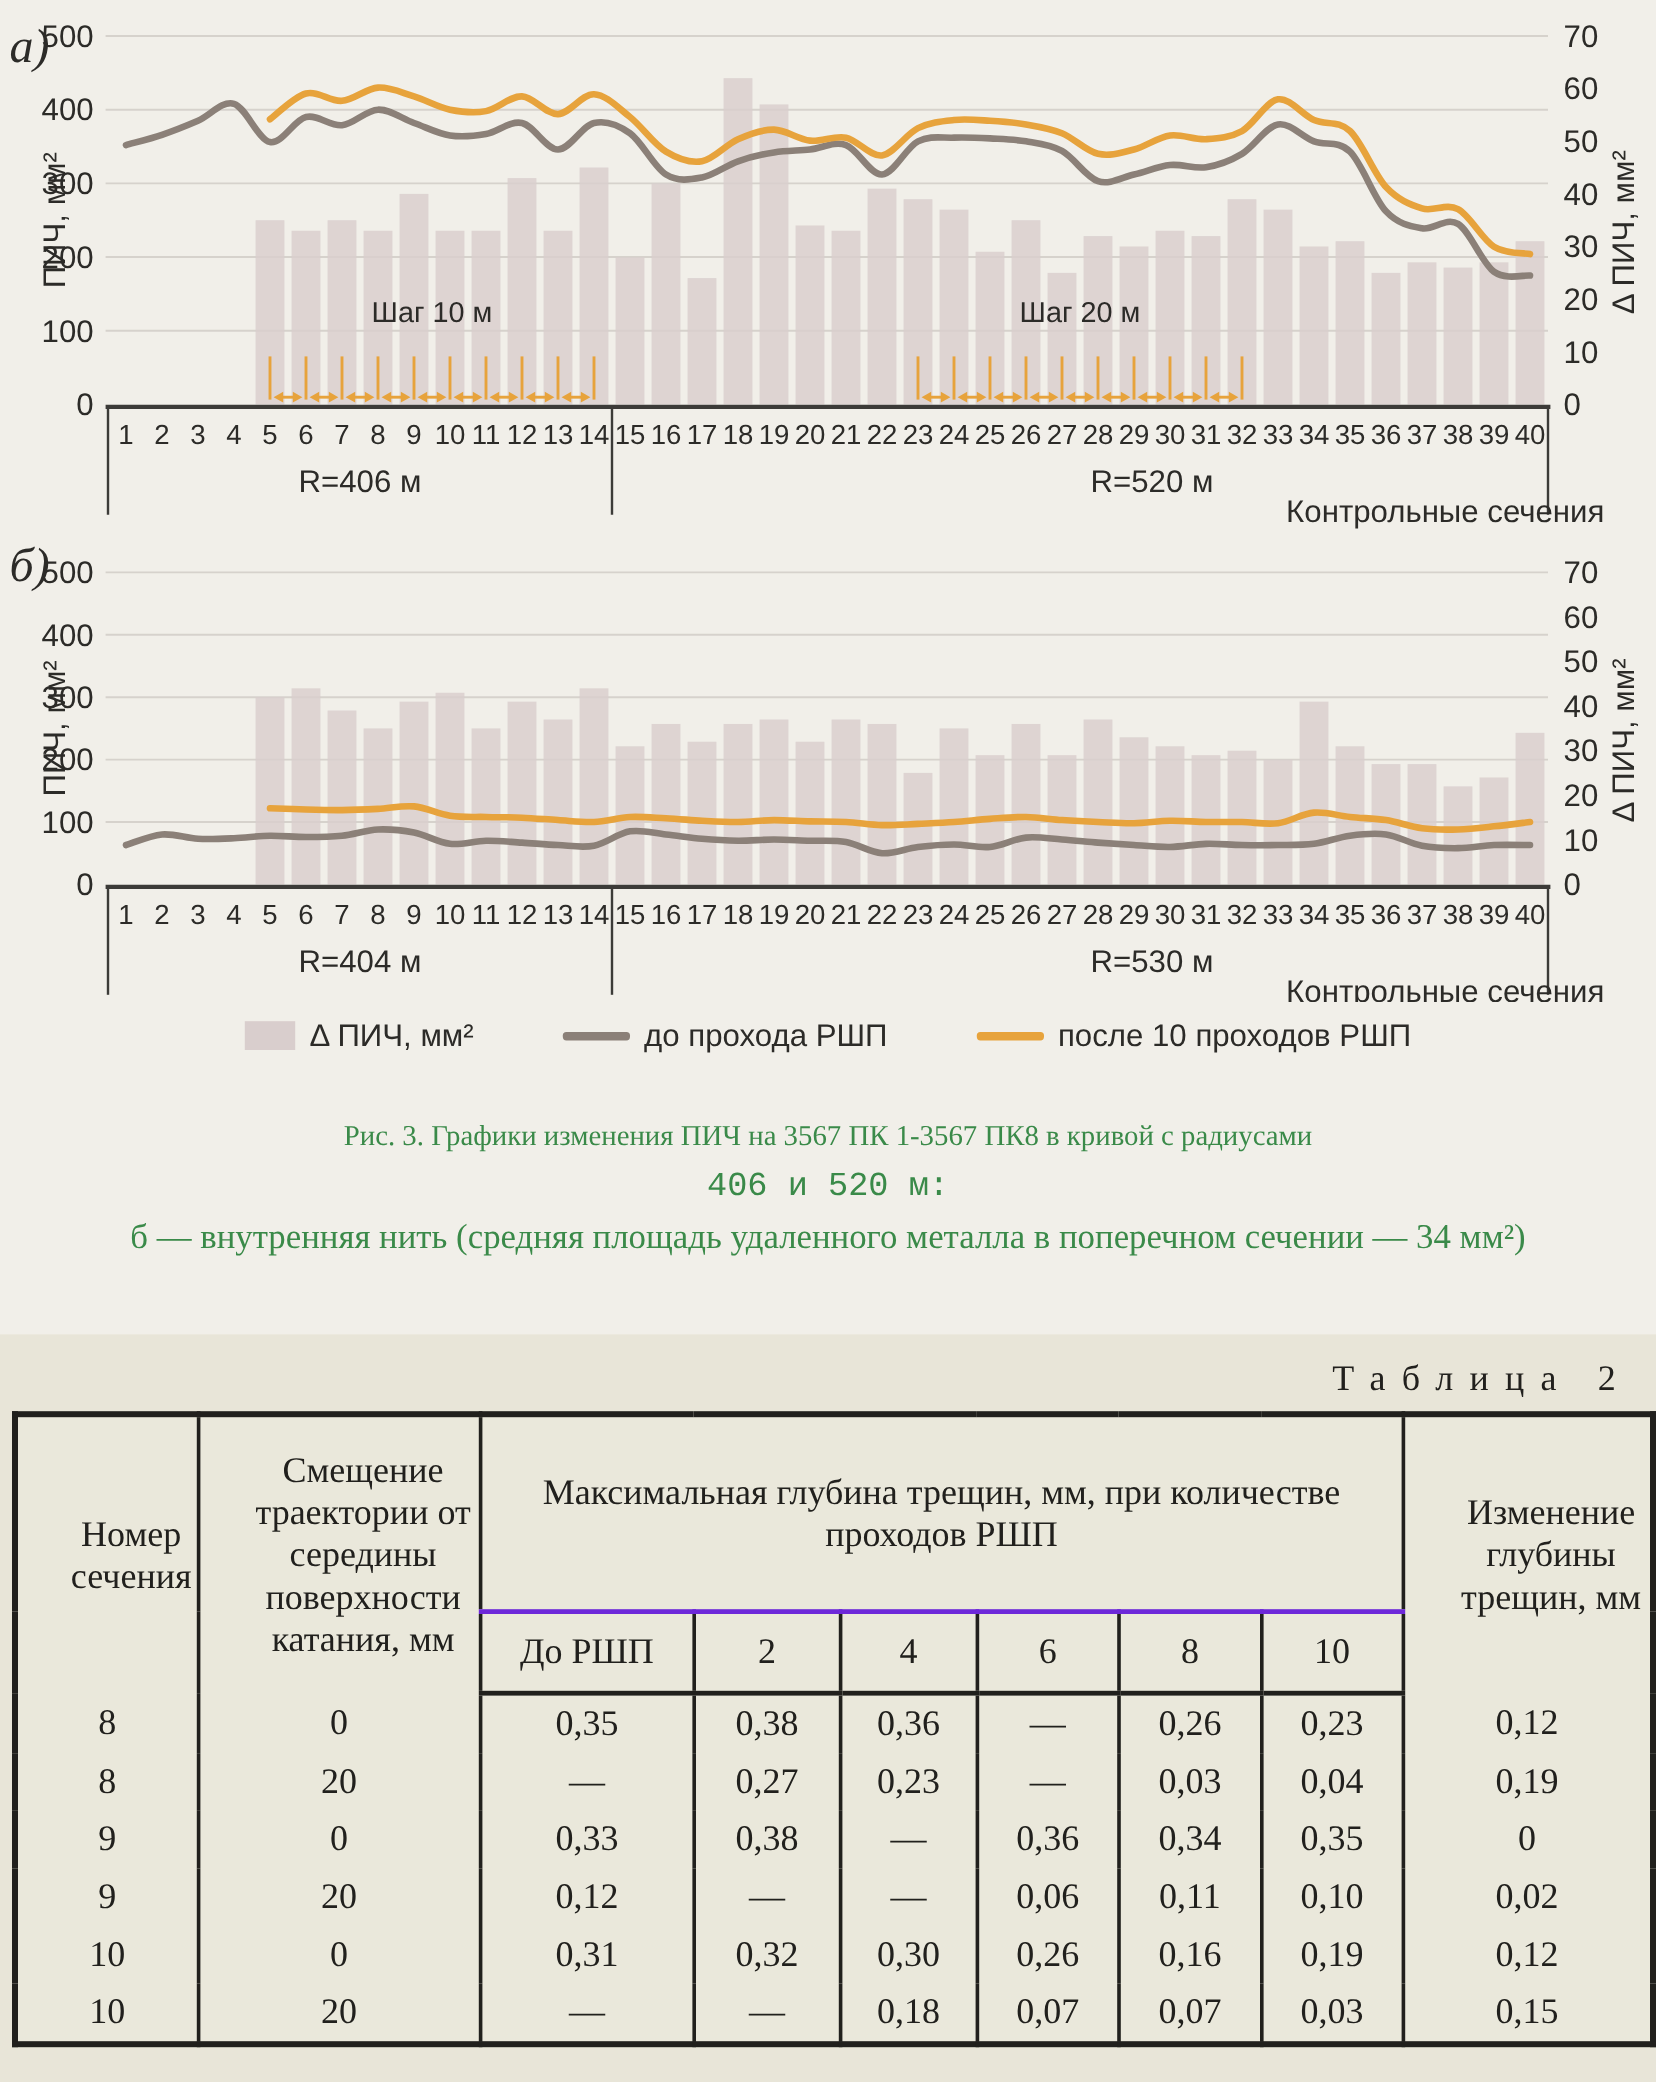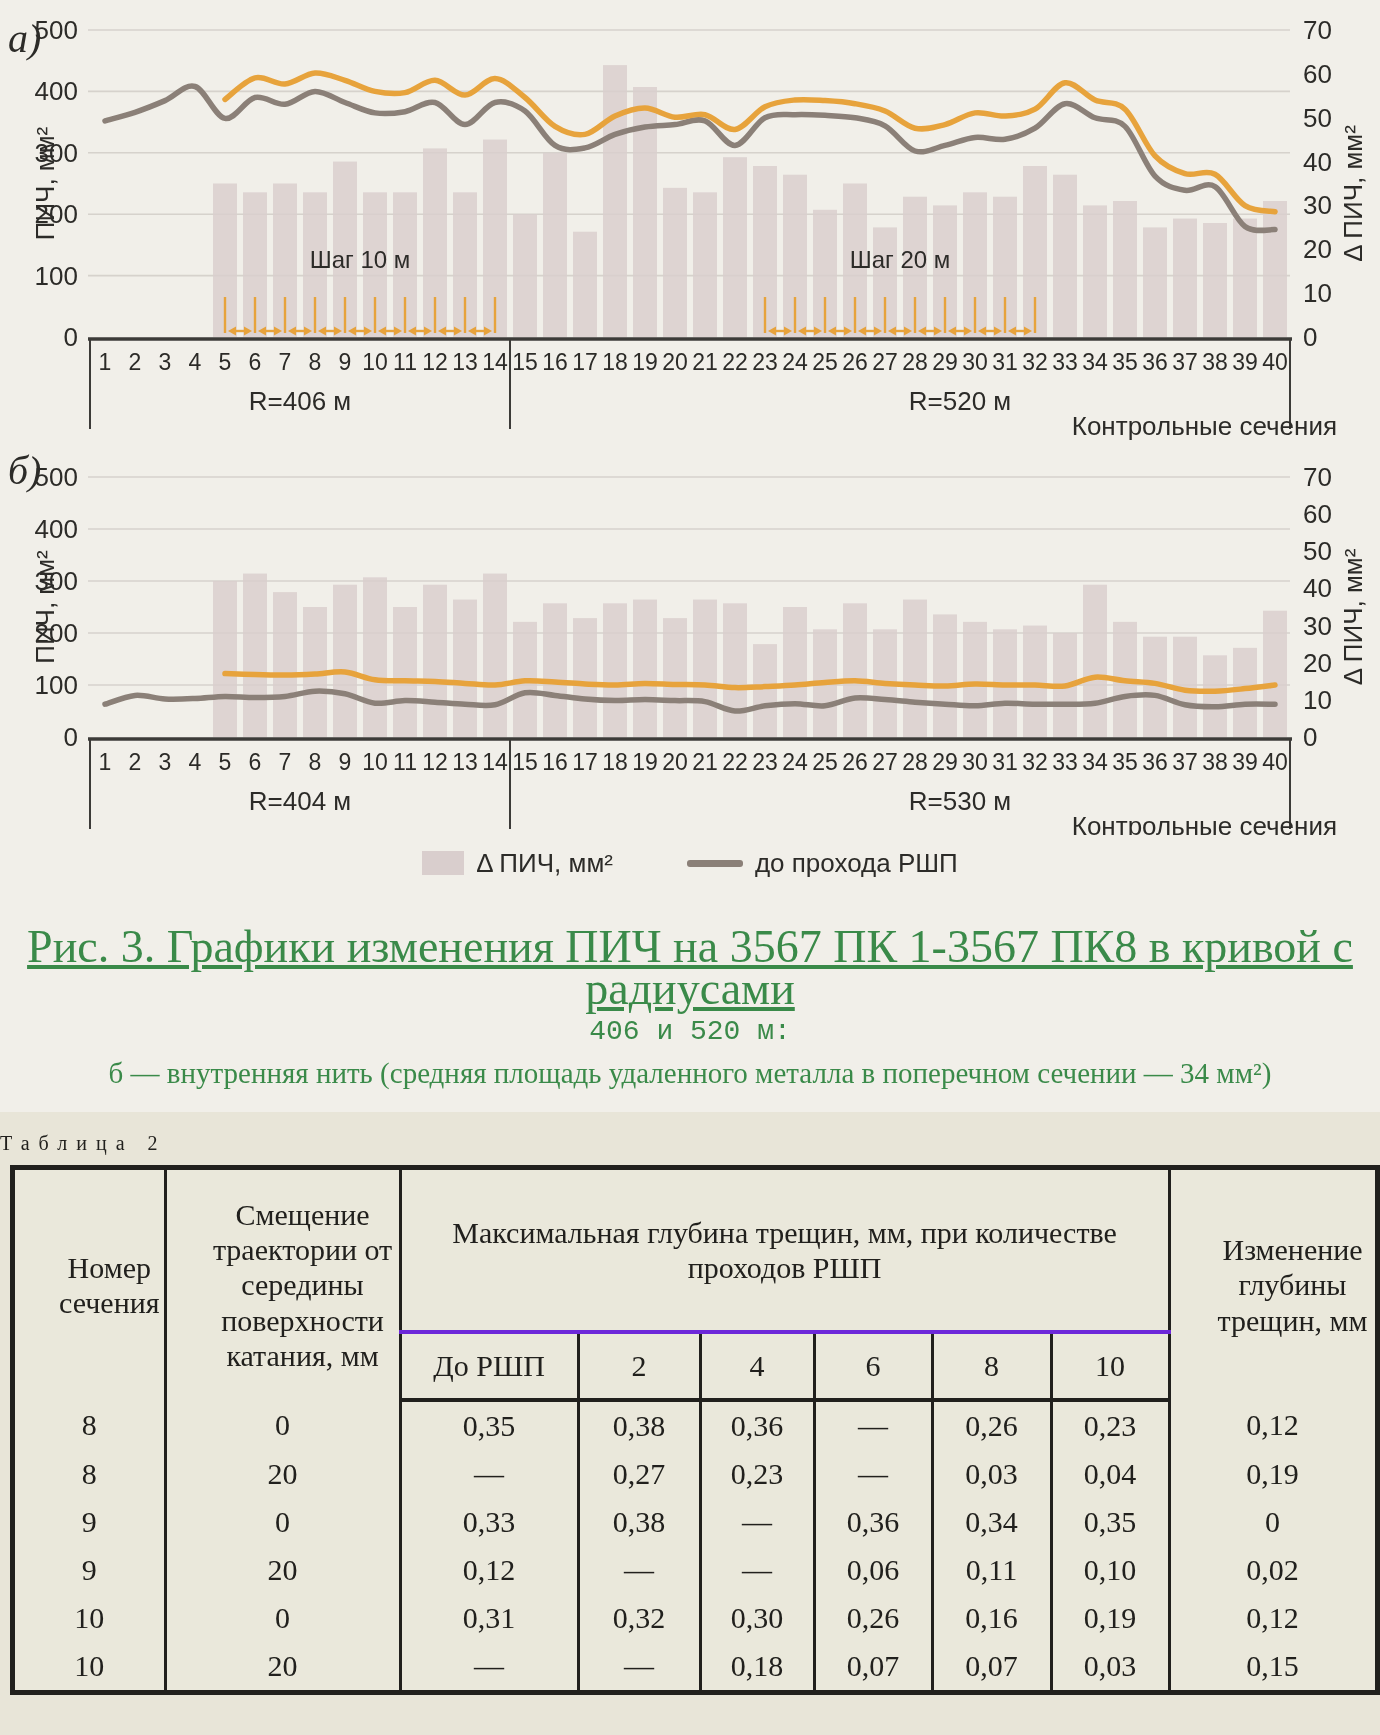--- a/index.html
+++ b/index.html
@@ -20,33 +20,33 @@
   }
   .legend-item{display:flex;align-items:center;gap:12px;}
   .swatch-bar{width:42px;height:24px;background:#d9cecd;}
   .swatch-line{width:56px;height:7px;border-radius:3px;}
 
   
   .caption{
     position:absolute;left:0;top:926px;width:1380px;text-align:center;
     font-family:"Liberation Serif",serif;color:#3a8a49;
   }
-  .caption .t1{font-size:46px;line-height:42px;text-decoration:underline;}
+  .caption .t1{font-size:24px;line-height:42px;}
   .caption .t2{font-size:28px;line-height:44px;font-family:Liberation Mono, monospace;}
   .caption .sub{font-size:29px;line-height:38px;}
   .caption .sub:first-of-type{margin-top:14px;}
 
   
   .table-section{
     position:absolute;left:0;top:1112px;width:1380px;height:623px;
     background:#e8e5d8;font-family:"Liberation Serif",serif;color:#21201d;
   }
   .table-label{
-    margin-top:20px;padding-right:20px;
-    font-size:20px;letter-spacing:0.45em;
+    margin-top:20px;text-align:right;padding-right:20px;
+    font-size:30px;letter-spacing:0.45em;
   }
   .table-title{
     margin-top:9px;padding:0 6px;font-size:32px;font-weight:bold;
     white-space:nowrap;
   }
   table.results{
     margin:10px 0 0 10px;border-collapse:collapse;table-layout:fixed;
     background:#eae8db;
   }
   table.results th,table.results td{
@@ -389,20 +389,24 @@
 
 <div class="legend">
   <div class="legend-item">
     <span class="swatch-bar"></span>
     <span>Δ ПИЧ, мм²</span>
   </div>
   <div class="legend-item">
     <span class="swatch-line" id="sw-before" style="background: rgb(139, 128, 120);"></span>
     <span>до прохода РШП</span>
   </div>
+  <div class="legend-item">
+    <span class="swatch-line" id="sw-after" style="background: rgb(231, 163, 60);"></span>
+    <span>после 10 проходов РШП</span>
+  </div>
 </div>
 
 <div class="caption">
   <div class="t1">Рис. 3. Графики изменения ПИЧ на 3567 ПК 1-3567 ПК8 в кривой с радиусами</div>
   <div class="t2">406 и 520 м:</div>
   <div class="sub">б — внутренняя нить (средняя площадь удаленного металла в поперечном сечении — 34 мм²)</div>
 </div>
 
 <div class="table-section">
   <div class="table-label">Таблица 2</div>

